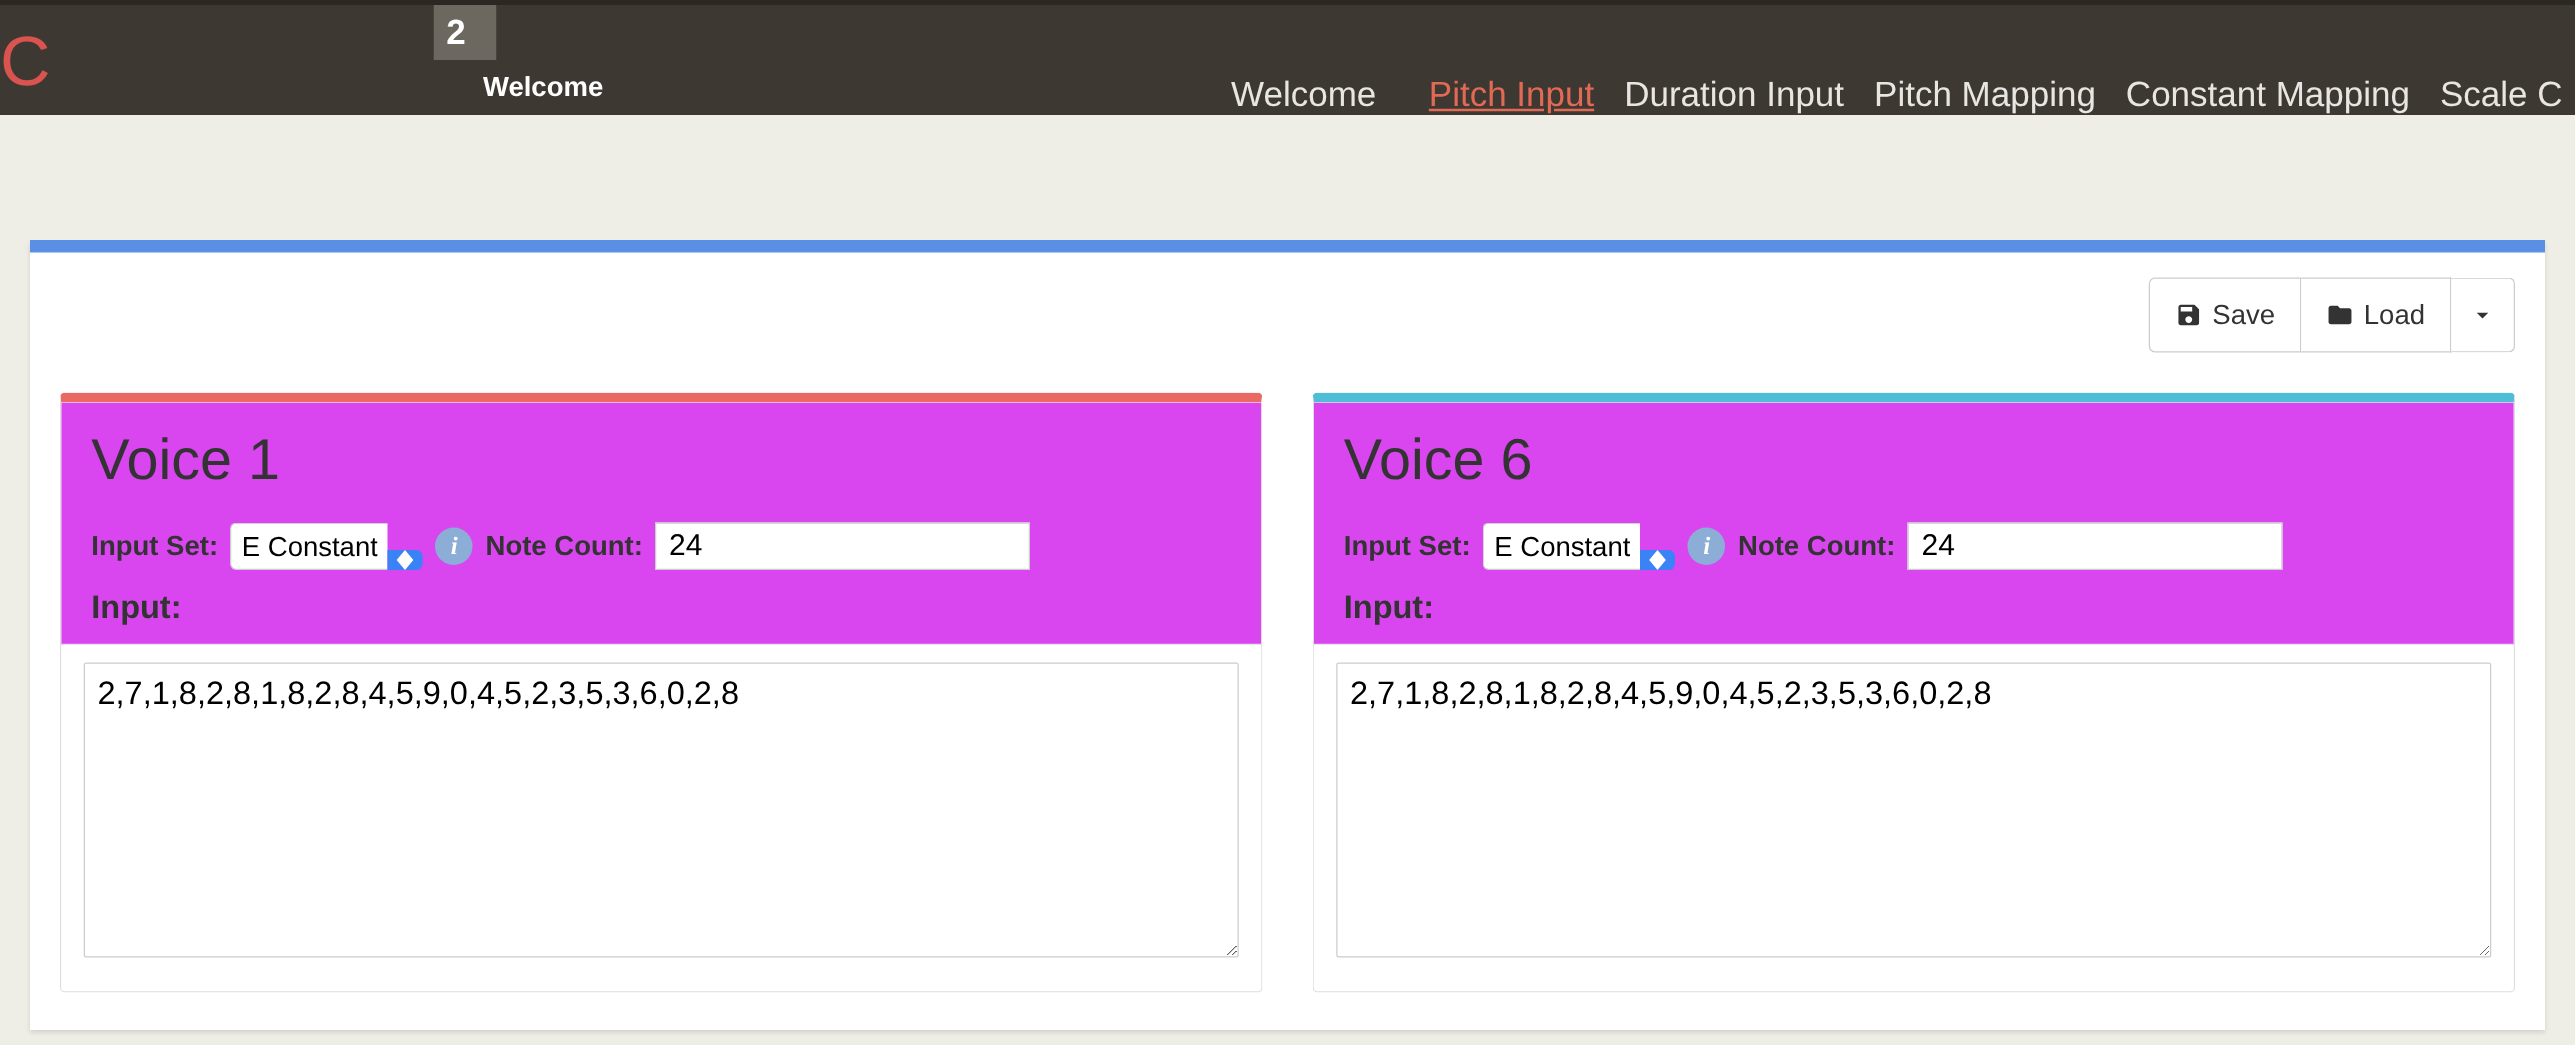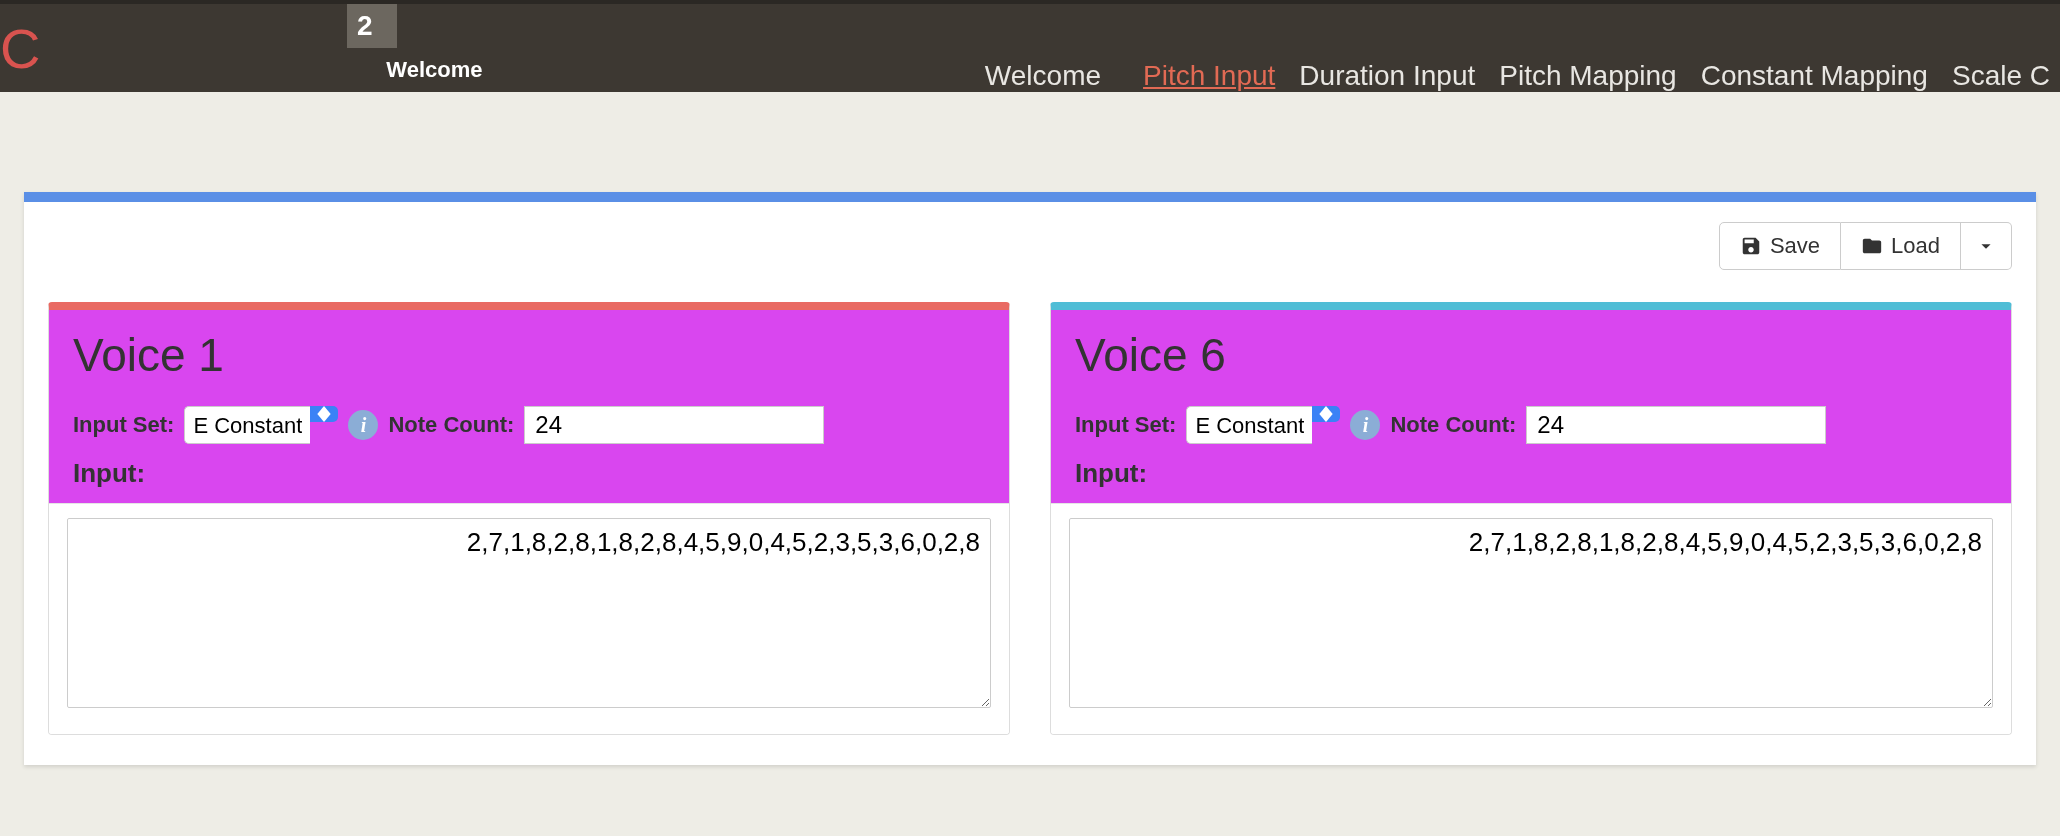--- a/index.html
+++ b/index.html
@@ -93,21 +93,21 @@
     display: flex;
     justify-content: flex-end;
     margin-bottom: 32px;
   }
   .btn-group {
     display: flex;
   }
   .btn {
     background: #fff;
     border: 1px solid #ccc;
-    height: 48px;
+    height: 60px;
     padding: 0 20px;
     font-size: 22px;
     color: #333;
     display: flex;
     align-items: center;
     gap: 8px;
     cursor: pointer;
   }
   .btn-group .btn:not(:first-child) { border-left: none; }
   .btn-group .btn:first-child { border-top-left-radius: 5px; border-bottom-left-radius: 5px; }
@@ -143,21 +143,21 @@
     gap: 10px;
     flex-wrap: wrap;
   }
   .voice-controls label {
     font-size: 22px;
     font-weight: 700;
     color: #333;
   }
   .select-wrap {
     display: flex;
-    align-items: flex-start;
+    align-items: flex-end;
   }
   .select-wrap select {
     height: 38px;
     border: 1px solid #ccc;
     border-right: none;
     border-top-left-radius: 5px;
     border-bottom-left-radius: 5px;
     font-size: 22px;
     padding: 0 8px;
     background: #fff;
@@ -201,28 +201,27 @@
     color: #333;
     margin-top: 14px;
     display: block;
   }
   .voice-body {
     padding: 14px 18px 22px 18px;
     background: #fff;
   }
   .voice-textarea {
     width: 100%;
-    height: 190px;
+    height: 236px;
     border: 1px solid #ccc;
     border-radius: 2px;
     font-size: 26px;
     padding: 8px 10px;
     resize: both;
     font-family: inherit;
-    text-align: right;
   }
 </style>
 </head>
 <body>
 
 <div class="navbar">
   <div class="brand">
     <span class="c">C</span>
   </div>
 

